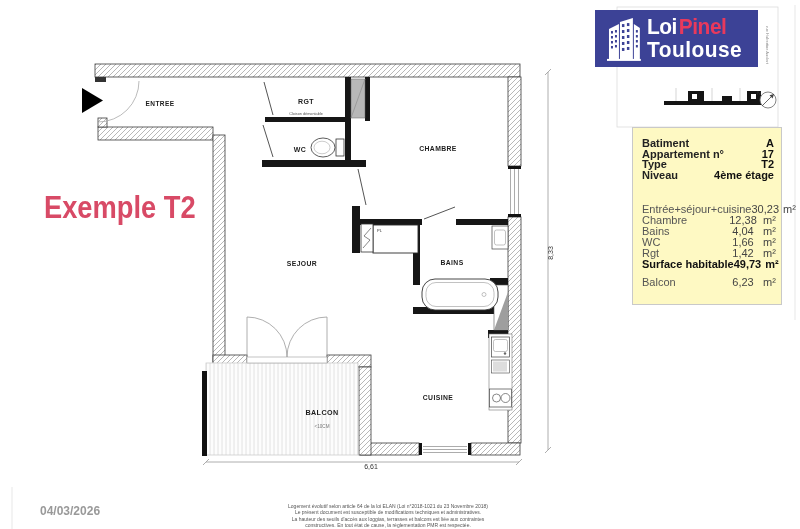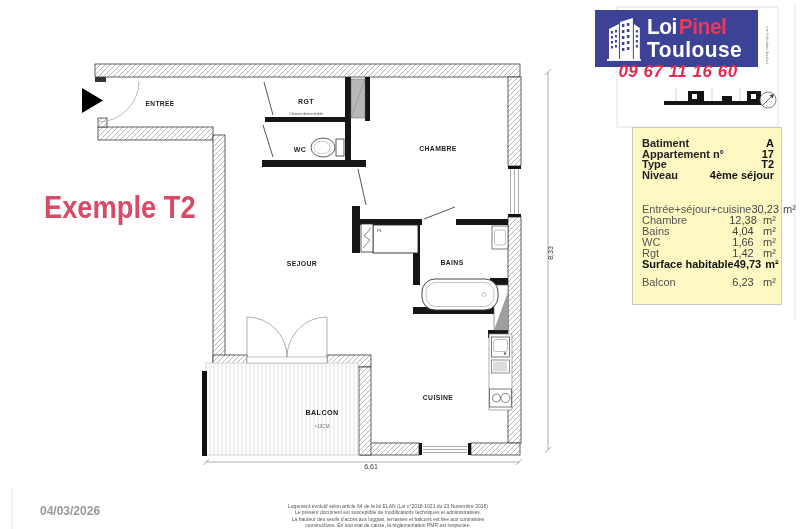--- a/index.html
+++ b/index.html
@@ -255,41 +255,40 @@
           <rect x="30" y="29" width="2" height="2.5"></rect>
       </g>
     </svg>
     <div class="logo-text">
       <div class="logo-line1">
         <span class="p1">Loi</span><span class="p2">Pinel</span>
       </div>
       <div class="logo-line2">Toulouse</div>
     </div>
   </div>
-  <div class="phone">09 67 11 16 60</div>
 
   <div class="watermark">Exemple T2</div>
 
   <div class="panel">
     <div class="fields">
       <div class="row">
         <span class="lbl">Batiment</span>
         <span class="val">A</span>
       </div>
       <div class="row">
         <span class="lbl">Appartement n°</span>
         <span class="val">17</span>
       </div>
       <div class="row">
         <span class="lbl">Type</span>
         <span class="val">T2</span>
       </div>
       <div class="row">
         <span class="lbl">Niveau</span>
-        <span class="val">4ème séjour</span>
+        <span class="val">4ème étage</span>
       </div>
     </div>
     <div class="areas">
       <div class="row">
         <span class="lbl">Entrée+séjour+cuisine</span>
         <span class="val">30,23</span>
         <span class="unit">m²</span>
       </div>
       <div class="row">
         <span class="lbl">Chambre</span>

